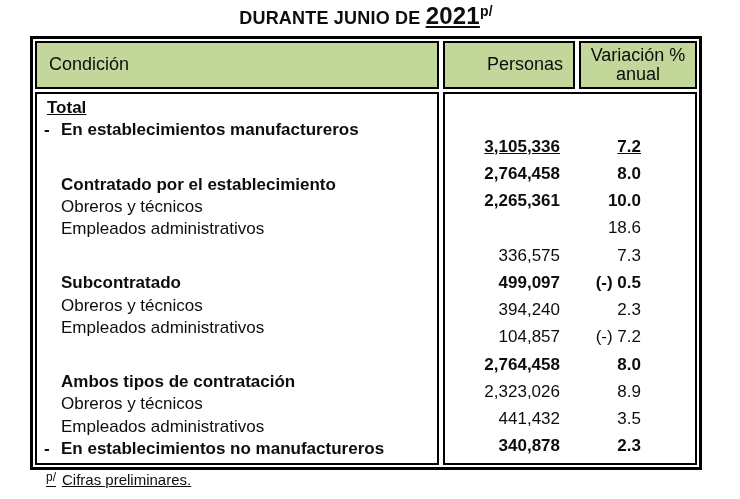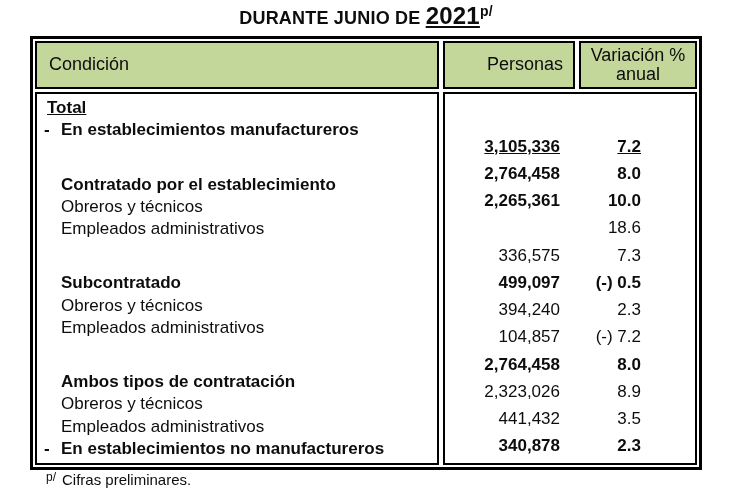--- a/index.html
+++ b/index.html
@@ -59,21 +59,21 @@
   .r-left.sub-bold { font-weight: bold; margin-top: 32px; }
 
   
   .r-right .pers-val { width: 115px; text-align: right; flex: none; }
   .r-right .vari-val { flex: 1; text-align: right; padding-right: 54px; }
   .r-right.total { font-weight: bold; margin-top: 36px; }
   .r-right.total .pers-val, .r-right.total .vari-val { text-decoration: underline; }
   .r-right.dash-bold, .r-right.sub-bold { font-weight: bold; }
 
   
-  .footnote { position: absolute; left: 46px; top: 471px; font-size: 15px; }
+  .footnote { position: absolute; left: 46px; top: 471px; font-size: 15px; text-decoration: underline; }
   .footnote .sup { font-size: 12px; position: relative; top: -4px; margin-right: 6px; }
 </style>
 </head>
 <body style="--header-bg: #c4d79b; --border-color: #000000; color: rgb(13, 13, 13);">
 
 <div class="title">
   <span>DURANTE JUNIO DE </span><span class="year">2021</span><span class="sup">p/</span>
 </div>
 
 <div class="table-frame">

